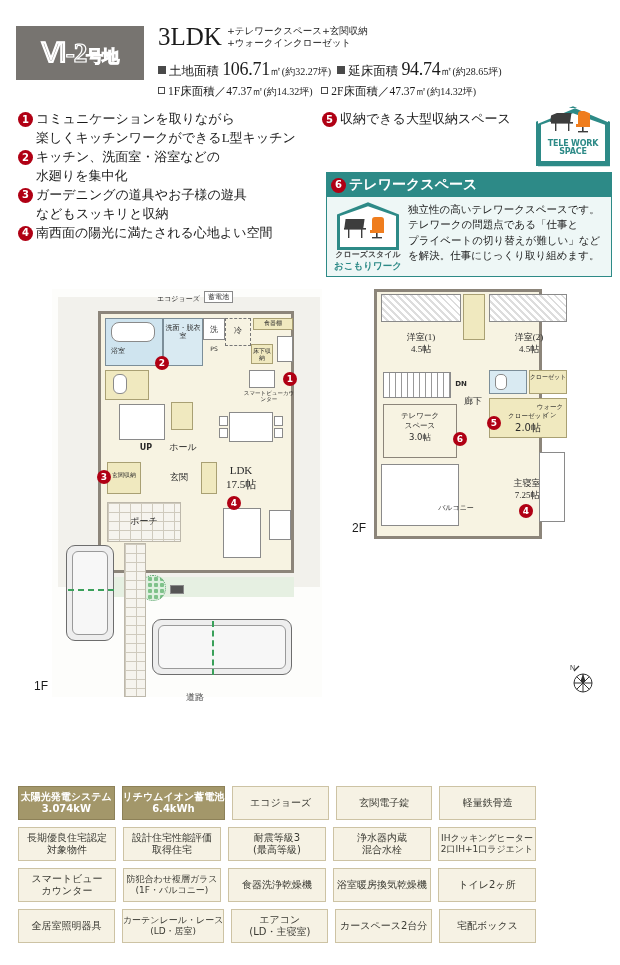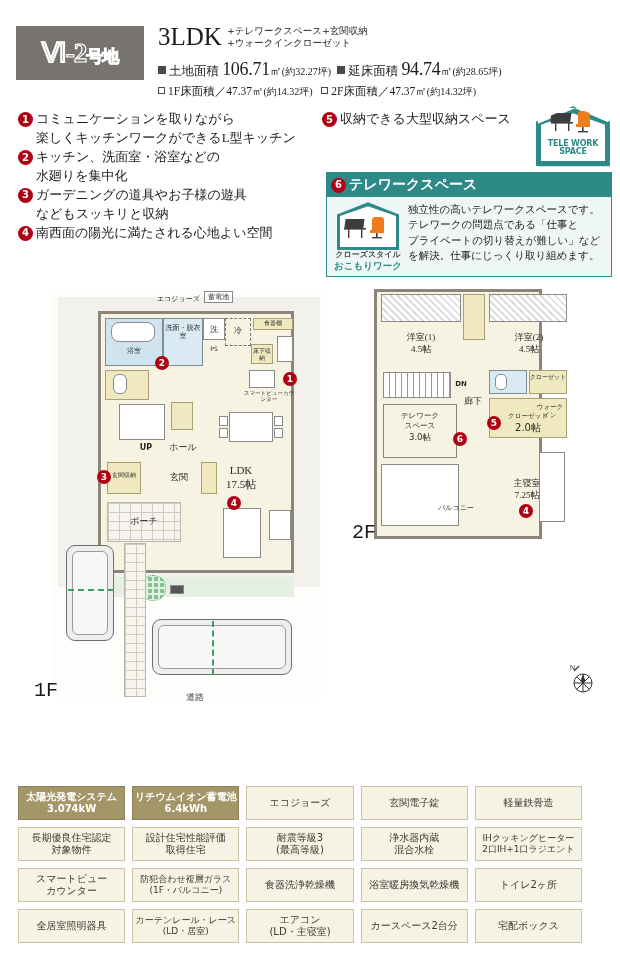--- a/index.html
+++ b/index.html
@@ -110,21 +110,21 @@
     position:absolute;left:3px;top:4px;right:3px;bottom:3px;background:#fff;
     clip-path: polygon(0% 24%, 50% 0%, 100% 24%, 100% 100%, 0% 100%);
   }
   .tw-ic-cap1 { font-size:8px; font-weight:bold; color:#4a4a4a; font-family:"DejaVu Sans",sans-serif; line-height:1.2;}
   .tw-ic-cap2 { font-size:9.5px; font-weight:bold; color:#2d8a87; font-family:"DejaVu Sans",sans-serif; line-height:1.2;}
   .tw-box-text { font-size:10.5px; line-height:1.45; padding-left:2px; }
   .tw-box-text div { white-space:nowrap; }
 
   
   .plans { position:relative; height: 430px; margin-top:6px; }
-  .floor-tag { position:absolute; font-size:20px; font-family:Liberation Mono, monospace; }
+  .floor-tag { position:absolute; font-size:12px; font-family:Liberation Sans, sans-serif; }
 
   .plan1f { position:absolute; left:52px; top:6px; width:270px; height:410px; }
   .plan2f { position:absolute; left:374px; top:6px; width:212px; height:250px; }
 
   .site {
     position:absolute; left:0; top:0; width:270px; height:408px;
     background:#fdfdfb;
   }
   .site-hatch {
     position:absolute; left:6px; top:8px; right:2px; bottom:110px;
@@ -172,21 +172,21 @@
       linear-gradient(#cfcabd 1px, transparent 1px) 0 0/100% 9px,
       linear-gradient(90deg,#cfcabd 1px, transparent 1px) 0 0/11px 100%,
       #f6f4ee;
     border:1px solid #bdb8ab;
   }
   .road-label { position:absolute; font-size:9px; font-family:"DejaVu Sans",sans-serif; color:#444; }
 
   .compass { position:absolute; right:22px; bottom:18px; width:34px;height:34px; }
 
   
-  .spec { position:absolute; left:18px; top:786px; width:564px; }
+  .spec { position:absolute; left:18px; top:786px; width:518px; }
   .spec-row { display:flex; gap:7px; margin-bottom:7px; }
   .spec-cell {
     flex:1; height:34px; border:1px solid #cdc3a4; background:#f6f2e4;
     display:flex; flex-direction:column; align-items:center; justify-content:center;
     font-size:10px; line-height:1.25; text-align:center; color:#3a3a33;
     font-family:"DejaVu Sans",sans-serif;
   }
   .spec-cell.hl { background:#a3976a; border-color:#8d8158; color:#ffffff; font-weight:bold; }
   .spec-cell span { display:block; white-space:nowrap; }
   .spec-cell.tight span { font-size:9px; }
@@ -331,21 +331,21 @@
     <div class="site">
       <div class="site-hatch"></div>
 
       <div class="rm" style="left:105px;top:6px;">エコジョーズ</div>
       <div class="rm b-wht" style="left:152px;top:2px;padding:1px 3px;">蓄電池</div>
 
       <div class="house1f">
 
         <div class="box b-bath" style="left:4px;top:4px;width:58px;height:48px;"></div>
         <div class="b-wht box" style="left:10px;top:8px;width:44px;height:20px;border-radius:8px;"></div>
-        <div class="rm" style="left:18px;top:33px;width:30px;">浴室</div>
+        <div class="rm" style="left:2px;top:33px;width:30px;">浴室</div>
 
         <div class="box b-wash" style="left:62px;top:4px;width:40px;height:48px;"></div>
         <div class="rm" style="left:64px;top:10px;width:36px;">洗面・脱衣室</div>
         <div class="box b-wht" style="left:102px;top:4px;width:22px;height:22px;"></div>
         <div class="rm" style="left:104px;top:11px;width:18px;font-size:8px;">洗</div>
         <div class="rm" style="left:104px;top:32px;width:18px;font-size:6px;">PS</div>
 
         <div class="box b-stor" style="left:4px;top:56px;width:44px;height:30px;"></div>
         <div class="box b-wht" style="left:12px;top:60px;width:14px;height:20px;border-radius:6px;"></div>
 

